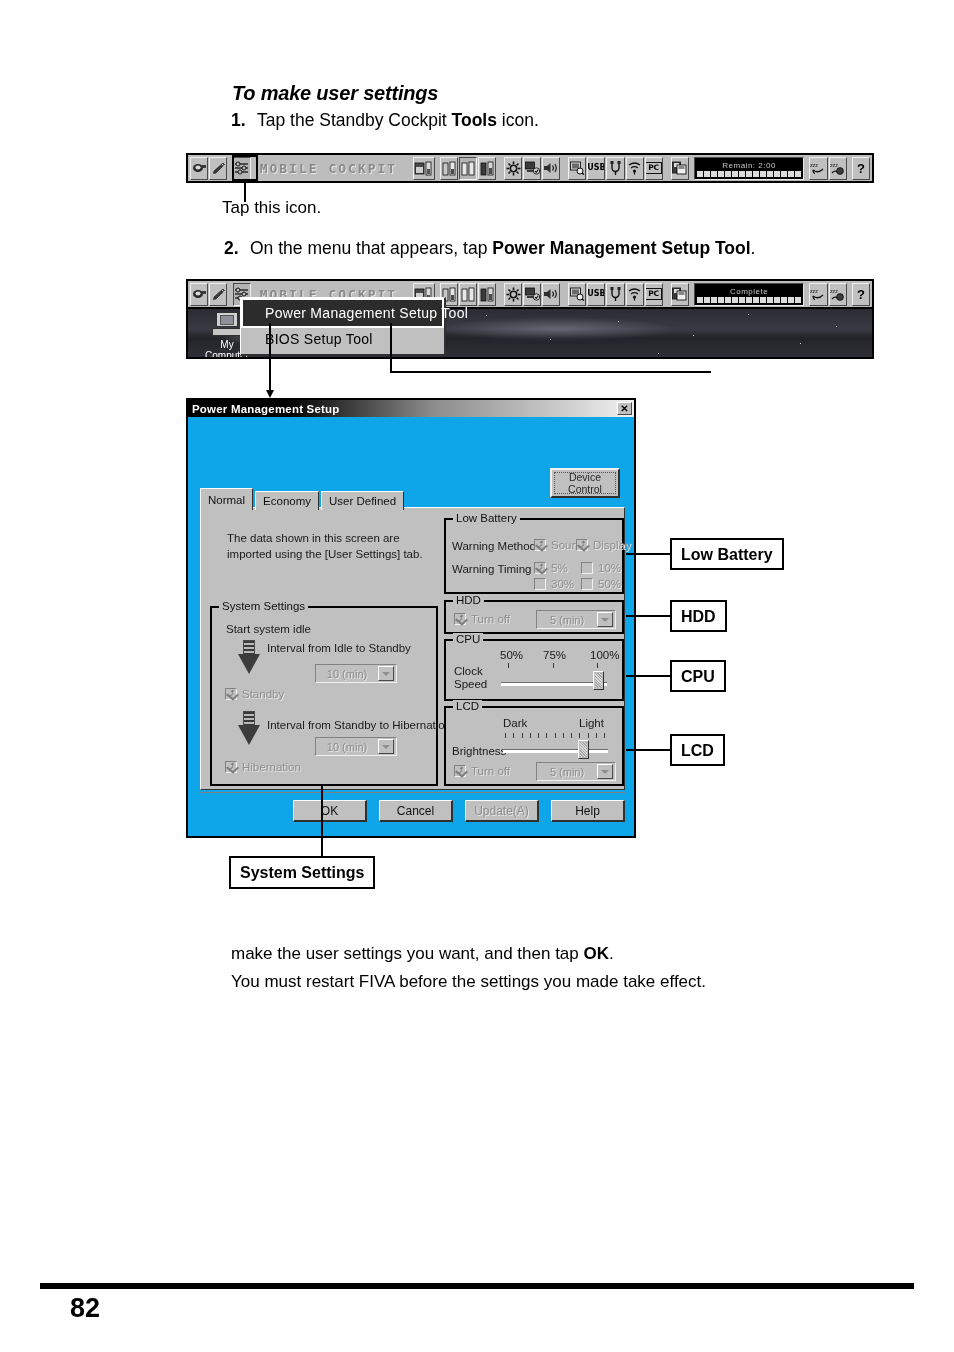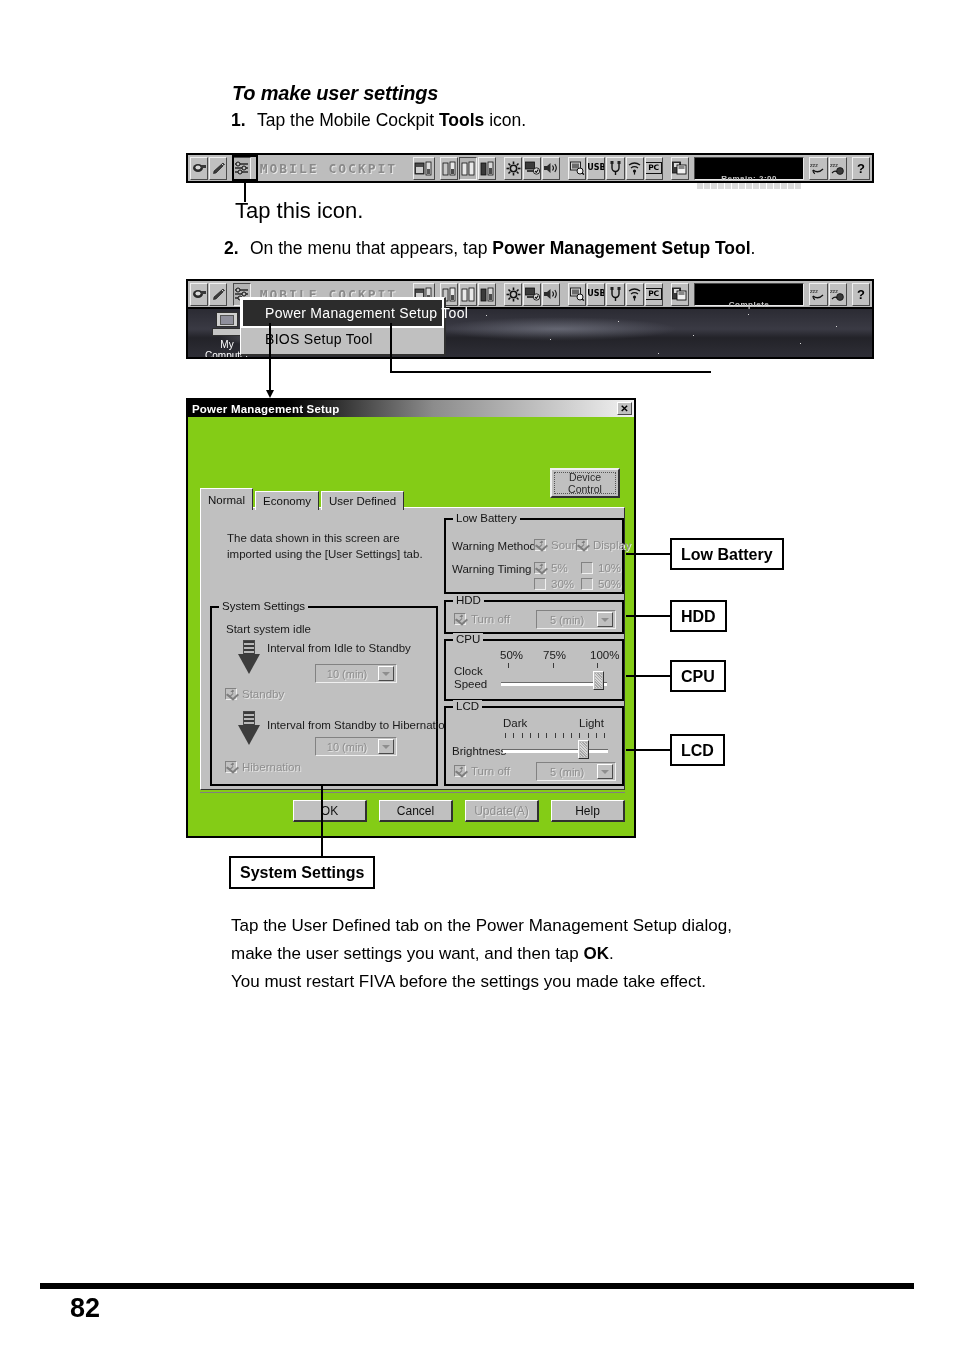--- a/index.html
+++ b/index.html
@@ -40,23 +40,23 @@
     display: inline-block;
     width: 26px;
   }
   .step b { font-weight: bold; }
 
   #step1 { left: 231px; top: 110px; }
   #step2 { left: 224px; top: 238px; }
 
   .tapthisicon {
     position: absolute;
-    left: 235px;
+    left: 222px;
     top: 198px;
-    font-size: 22px;
+    font-size: 17px;
   }
 
   .bodytext {
     position: absolute;
     left: 231px;
     top: 912px;
     font-size: 17px;
     line-height: 28px;
     width: 680px;
   }
@@ -143,24 +143,23 @@
     border-right: 1px solid #e8e8e8;
     position: relative;
     display: flex;
     flex-direction: column;
     justify-content: space-between;
   }
   .battery-label {
     color: #c8c8c8;
     font-size: 8px;
     text-align: center;
-    padding-top: 16px;
+    padding-top: 3px;
     letter-spacing: 0.5px;
     white-space: nowrap;
-    font-weight: bold;
   }
   .battery-bars {
     display: flex;
     gap: 1px;
     padding: 0 2px 2px 2px;
   }
   .battery-bars i {
     display: block;
     width: 6px;
     height: 6px;
@@ -251,21 +250,21 @@
   }
 
   
   .dialog {
     position: absolute;
     left: 186px;
     top: 398px;
     width: 450px;
     height: 440px;
     box-sizing: border-box;
-    background: #84cc16;
+    background: #0ea5e9;
     border: 2px solid #000;
   }
   .titlebar {
     height: 17px;
     background: linear-gradient(90deg,#000000 0%,#000000 22%,#8c8c8c 55%,#c8c8c8 82%,#f2f2f2 100%);
     display: flex;
     align-items: center;
     padding: 0 2px 0 4px;
     justify-content: space-between;
   }
@@ -597,21 +596,21 @@
   }
 </style>
 </head>
 <body>
 
 <div class="page">
 
   <div class="heading">To make user settings</div>
 
   <div class="step" id="step1">
-    <span class="num">1.</span><span>Tap the Mobile Cockpit </span><b>Tools</b><span> icon.</span>
+    <span class="num">1.</span><span>Tap the Standby Cockpit </span><b>Tools</b><span> icon.</span>
   </div>
 
   <div class="cockpit" id="cockpit1" style="left:186px; top:153px; width:688px;">
     <div class="tb-btn">
       <svg width="15" height="13" viewBox="0 0 15 13">
           <ellipse cx="6" cy="6" rx="5" ry="4" fill="#2a2a2a"></ellipse>
           <ellipse cx="6" cy="5.5" rx="2.6" ry="2" fill="#d8d8d8"></ellipse>
           <rect x="9" y="3" width="5" height="3" fill="#3a3a3a"></rect>
         </svg>
     </div>
@@ -1165,21 +1164,21 @@
   <div class="line hline" style="left:626px; top:675px; width:45px;"></div>
   <div class="callout" style="left:670px; top:660px; height:32px;">CPU</div>
 
   <div class="line hline" style="left:626px; top:749px; width:45px;"></div>
   <div class="callout" style="left:670px; top:734px; height:32px;">LCD</div>
 
   <div class="line vline" style="left:321px; top:786px; height:70px;"></div>
   <div class="callout" style="left:229px; top:856px; height:33px;">System Settings</div>
 
   <div class="bodytext">
-    <span>Tap the User Defined tab on the Power Management Setup dialog,</span><br>
+    <br>
     <span>make the user settings you want, and then tap </span><b>OK</b><span>.</span><br>
     <span>You must restart FIVA before the settings you made take effect.</span>
   </div>
 
   <div class="footer-rule"></div>
   <div class="page-number">82</div>
 
 </div>
 
 </body></html>

